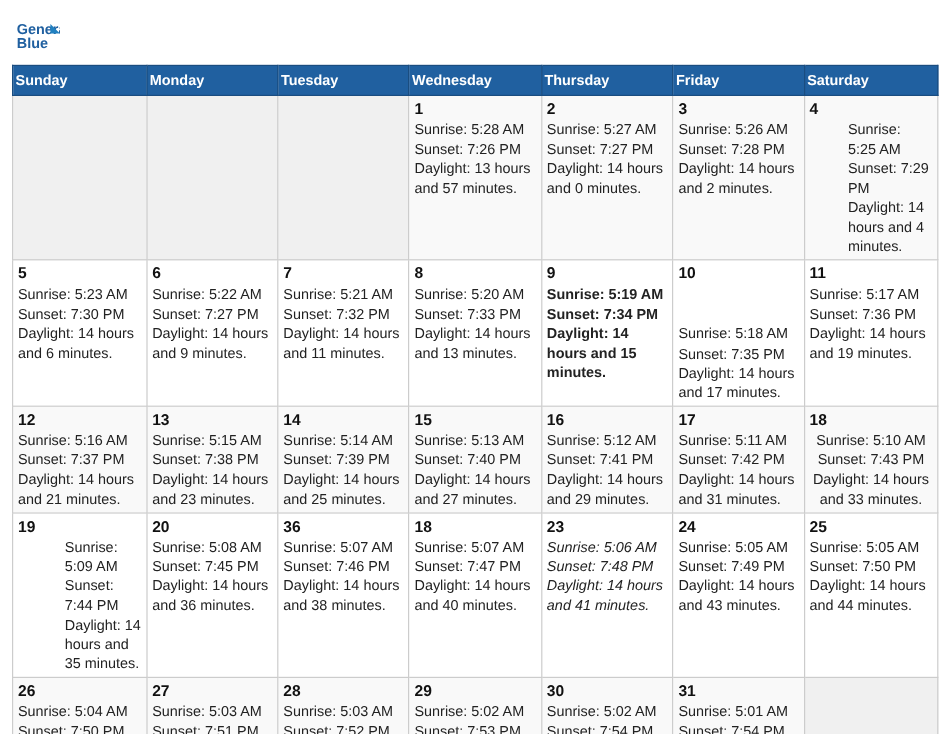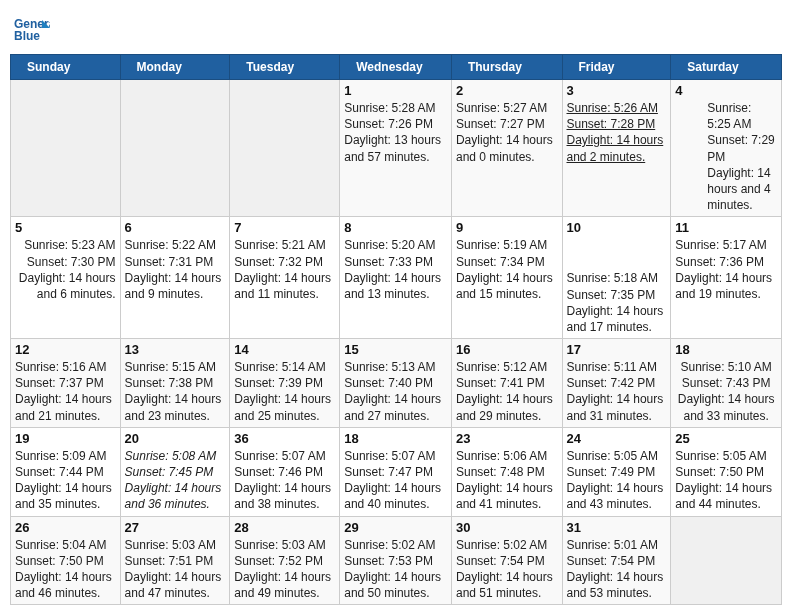--- a/index.html
+++ b/index.html
@@ -43,21 +43,21 @@
       font-weight: normal;
     }
     .calendar {
       width: 100%;
       border-collapse: collapse;
       font-size: 11px;
     }
     .calendar thead th {
       background: #2060a0;
       color: #fff;
-      padding: 5px 16px;
+      padding: 5px 2px;
       text-align: left;
       font-size: 12px;
       border: 1px solid #1a4d80;
     }
     .calendar tbody td {
       border: 1px solid #ccc;
       vertical-align: top;
       padding: 3px 4px;
       width: 113px;
       min-height: 80px;
@@ -132,59 +132,59 @@
 Daylight: 13 hours and 57 minutes.</div>
         </td>
         <td>
           <div class="day-number">2</div>
           <div class="day-info" style="white-space: pre-line;">Sunrise: 5:27 AM
 Sunset: 7:27 PM
 Daylight: 14 hours and 0 minutes.</div>
         </td>
         <td>
           <div class="day-number">3</div>
-          <div class="day-info" style="white-space: pre-line; text-decoration: underline;">Sunrise: 5:26 AM
+          <div class="day-info" style="white-space: pre-line;">Sunrise: 5:26 AM
 Sunset: 7:28 PM
 Daylight: 14 hours and 2 minutes.</div>
         </td>
         <td>
           <div class="day-number">4</div>
           <div class="day-info" style="white-space: pre-line; margin-left: 32px;">Sunrise: 5:25 AM
 Sunset: 7:29 PM
 Daylight: 14 hours and 4 minutes.</div>
         </td>
       </tr>
       <tr>
         <td>
           <div class="day-number">5</div>
-          <div class="day-info" style="white-space: pre-line; text-align: right;">Sunrise: 5:23 AM
+          <div class="day-info" style="white-space: pre-line;">Sunrise: 5:23 AM
 Sunset: 7:30 PM
 Daylight: 14 hours and 6 minutes.</div>
         </td>
         <td>
           <div class="day-number">6</div>
           <div class="day-info" style="white-space: pre-line;">Sunrise: 5:22 AM
-Sunset: 7:31 PM
+Sunset: 7:27 PM
 Daylight: 14 hours and 9 minutes.</div>
         </td>
         <td>
           <div class="day-number">7</div>
           <div class="day-info" style="white-space: pre-line;">Sunrise: 5:21 AM
 Sunset: 7:32 PM
 Daylight: 14 hours and 11 minutes.</div>
         </td>
         <td>
           <div class="day-number">8</div>
           <div class="day-info" style="white-space: pre-line;">Sunrise: 5:20 AM
 Sunset: 7:33 PM
 Daylight: 14 hours and 13 minutes.</div>
         </td>
         <td>
           <div class="day-number">9</div>
-          <div class="day-info" style="white-space: pre-line;">Sunrise: 5:19 AM
+          <div class="day-info" style="white-space: pre-line; font-weight: bold;">Sunrise: 5:19 AM
 Sunset: 7:34 PM
 Daylight: 14 hours and 15 minutes.</div>
         </td>
         <td>
           <div class="day-number">10</div>
           <div class="day-info" style="white-space: pre-line; margin-top: 35px;">Sunrise: 5:18 AM
 Sunset: 7:35 PM
 Daylight: 14 hours and 17 minutes.</div>
         </td>
         <td>
@@ -234,45 +234,45 @@
         <td>
           <div class="day-number">18</div>
           <div class="day-info" style="white-space: pre-line; text-align: center;">Sunrise: 5:10 AM
 Sunset: 7:43 PM
 Daylight: 14 hours and 33 minutes.</div>
         </td>
       </tr>
       <tr>
         <td>
           <div class="day-number">19</div>
-          <div class="day-info" style="white-space: pre-line;">Sunrise: 5:09 AM
+          <div class="day-info" style="white-space: pre-line; margin-left: 39px;">Sunrise: 5:09 AM
 Sunset: 7:44 PM
 Daylight: 14 hours and 35 minutes.</div>
         </td>
         <td>
           <div class="day-number">20</div>
-          <div class="day-info" style="white-space: pre-line; font-style: italic;">Sunrise: 5:08 AM
+          <div class="day-info" style="white-space: pre-line;">Sunrise: 5:08 AM
 Sunset: 7:45 PM
 Daylight: 14 hours and 36 minutes.</div>
         </td>
         <td>
           <div class="day-number">36</div>
           <div class="day-info" style="white-space: pre-line;">Sunrise: 5:07 AM
 Sunset: 7:46 PM
 Daylight: 14 hours and 38 minutes.</div>
         </td>
         <td>
           <div class="day-number">18</div>
           <div class="day-info" style="white-space: pre-line;">Sunrise: 5:07 AM
 Sunset: 7:47 PM
 Daylight: 14 hours and 40 minutes.</div>
         </td>
         <td>
           <div class="day-number">23</div>
-          <div class="day-info" style="white-space: pre-line;">Sunrise: 5:06 AM
+          <div class="day-info" style="white-space: pre-line; font-style: italic;">Sunrise: 5:06 AM
 Sunset: 7:48 PM
 Daylight: 14 hours and 41 minutes.</div>
         </td>
         <td>
           <div class="day-number">24</div>
           <div class="day-info" style="white-space: pre-line;">Sunrise: 5:05 AM
 Sunset: 7:49 PM
 Daylight: 14 hours and 43 minutes.</div>
         </td>
         <td>

